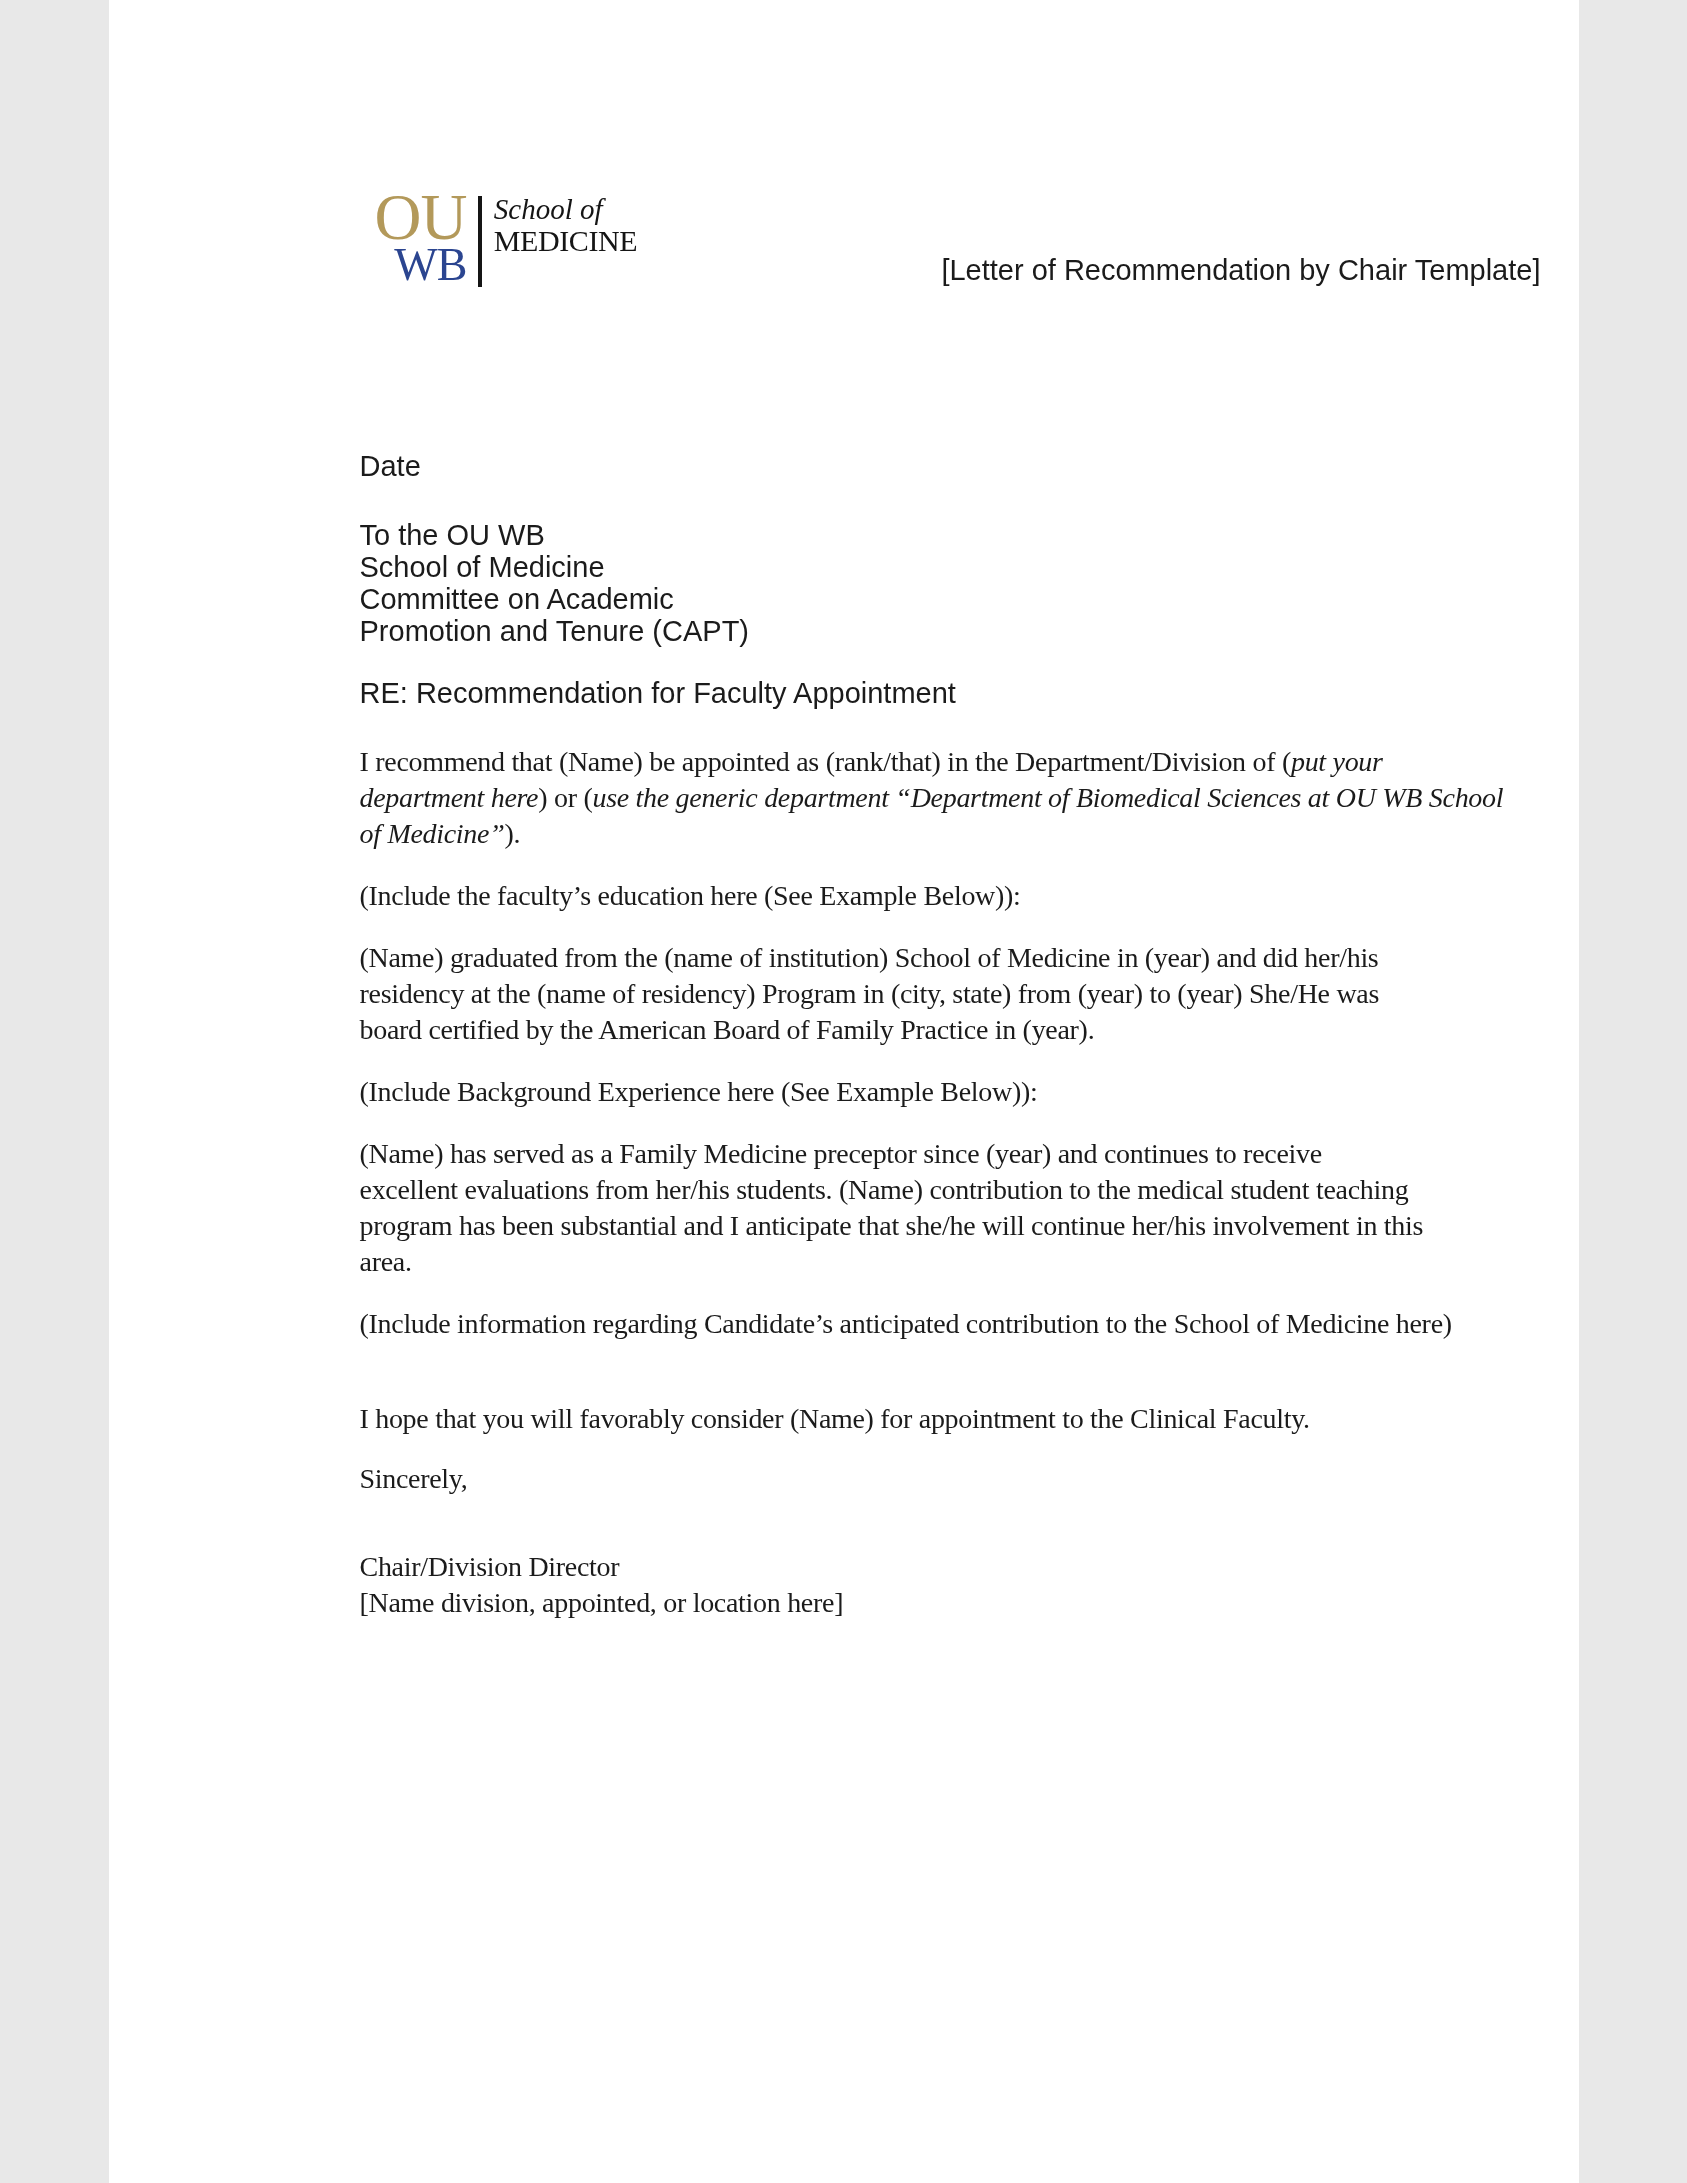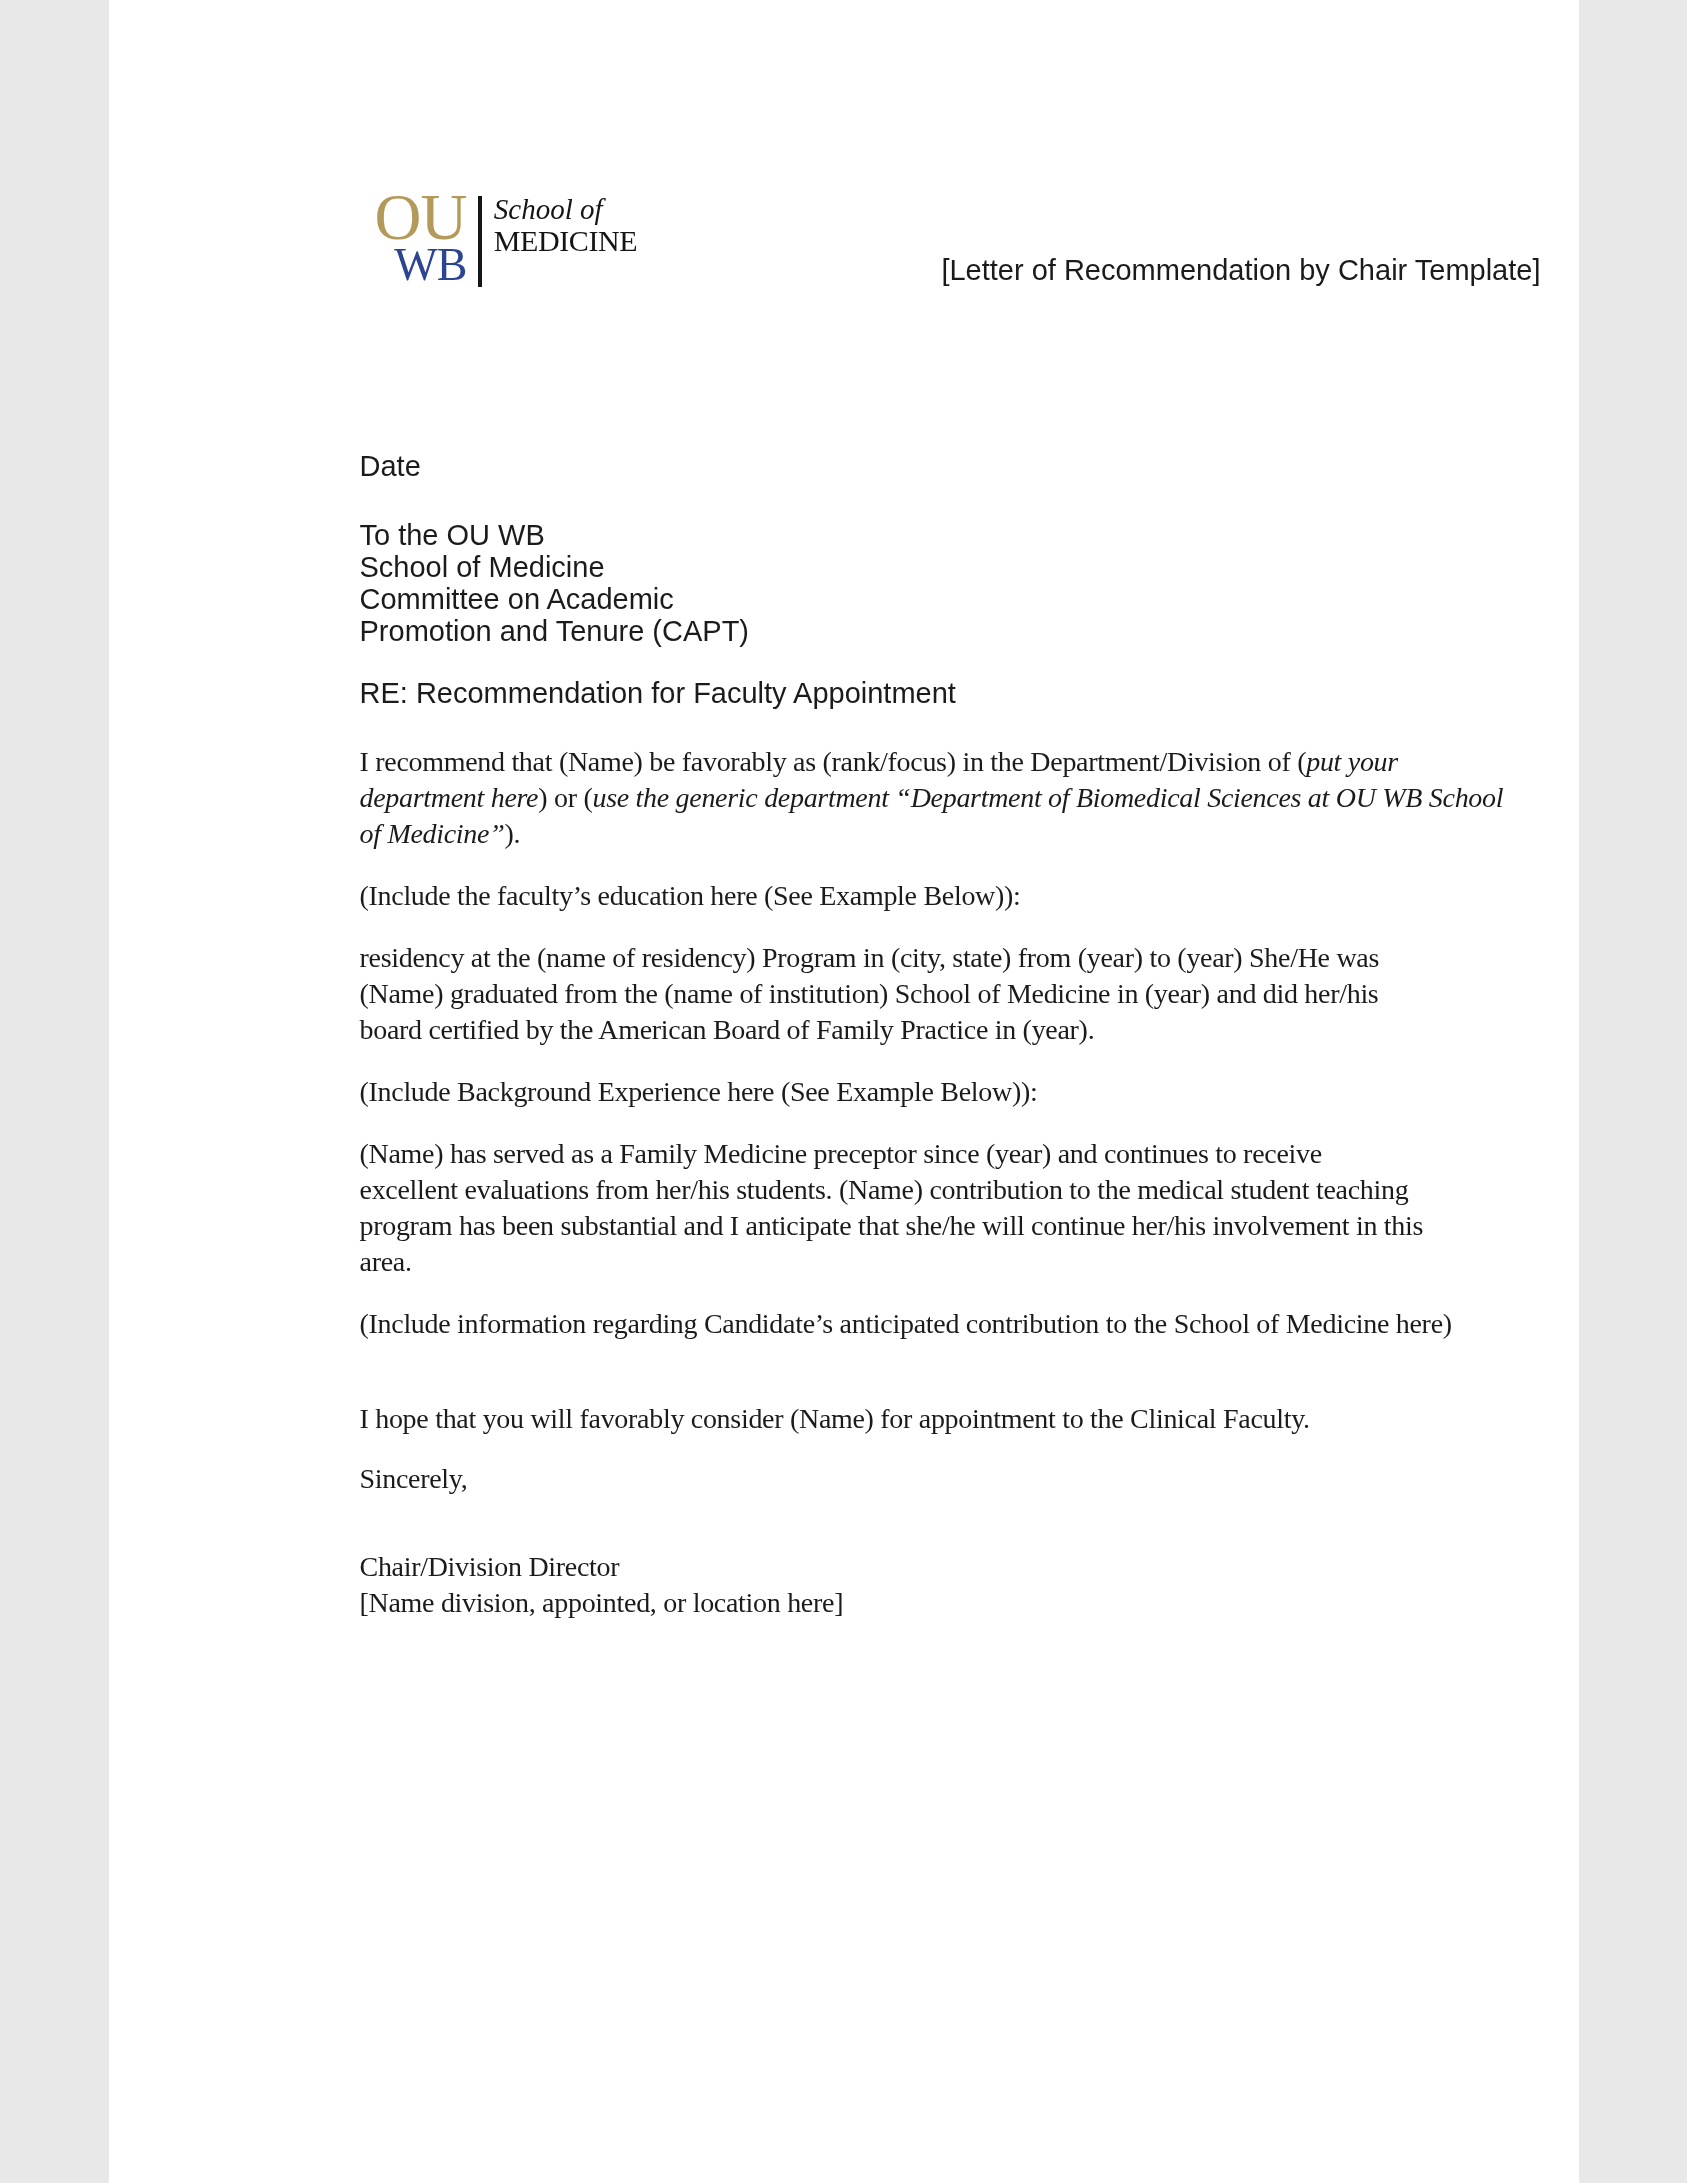--- a/index.html
+++ b/index.html
@@ -135,30 +135,30 @@
         <div class="line">To the OU WB</div>
         <div class="line">School of Medicine</div>
         <div class="line">Committee on Academic</div>
         <div class="line">Promotion and Tenure (CAPT)</div>
       </div>
 
     <div class="sans block-re">RE: Recommendation for Faculty Appointment</div>
 
 
     <div class="serif para-first">
-        <div class="line"><span>I recommend that (Name) be favorably as (rank/focus) in the Department/Division of (</span><span class="italic">put your</span></div>
+        <div class="line"><span>I recommend that (Name) be appointed as (rank/that) in the Department/Division of (</span><span class="italic">put your</span></div>
         <div class="line"><span class="italic">department here</span><span>) or (</span><span class="italic">use the generic department “Department of Biomedical Sciences at OU WB School</span></div>
         <div class="line"><span class="italic">of Medicine”</span><span>).</span></div>
       </div>
 
     <div class="serif para">(Include the faculty’s education here (See Example Below)):</div>
 
     <div class="serif para">
+        <div class="line">(Name) graduated from the (name of institution) School of Medicine in (year) and did her/his</div>
         <div class="line">residency at the (name of residency) Program in (city, state) from (year) to (year) She/He was</div>
-        <div class="line">(Name) graduated from the (name of institution) School of Medicine in (year) and did her/his</div>
         <div class="line">board certified by the American Board of Family Practice in (year).</div>
       </div>
 
     <div class="serif para">(Include Background Experience here (See Example Below)):</div>
 
     <div class="serif para">
         <div class="line">(Name) has served as a Family Medicine preceptor since (year) and continues to receive</div>
         <div class="line">excellent evaluations from her/his students. (Name) contribution to the medical student teaching</div>
         <div class="line">program has been substantial and I anticipate that she/he will continue her/his involvement in this</div>
         <div class="line">area.</div>

